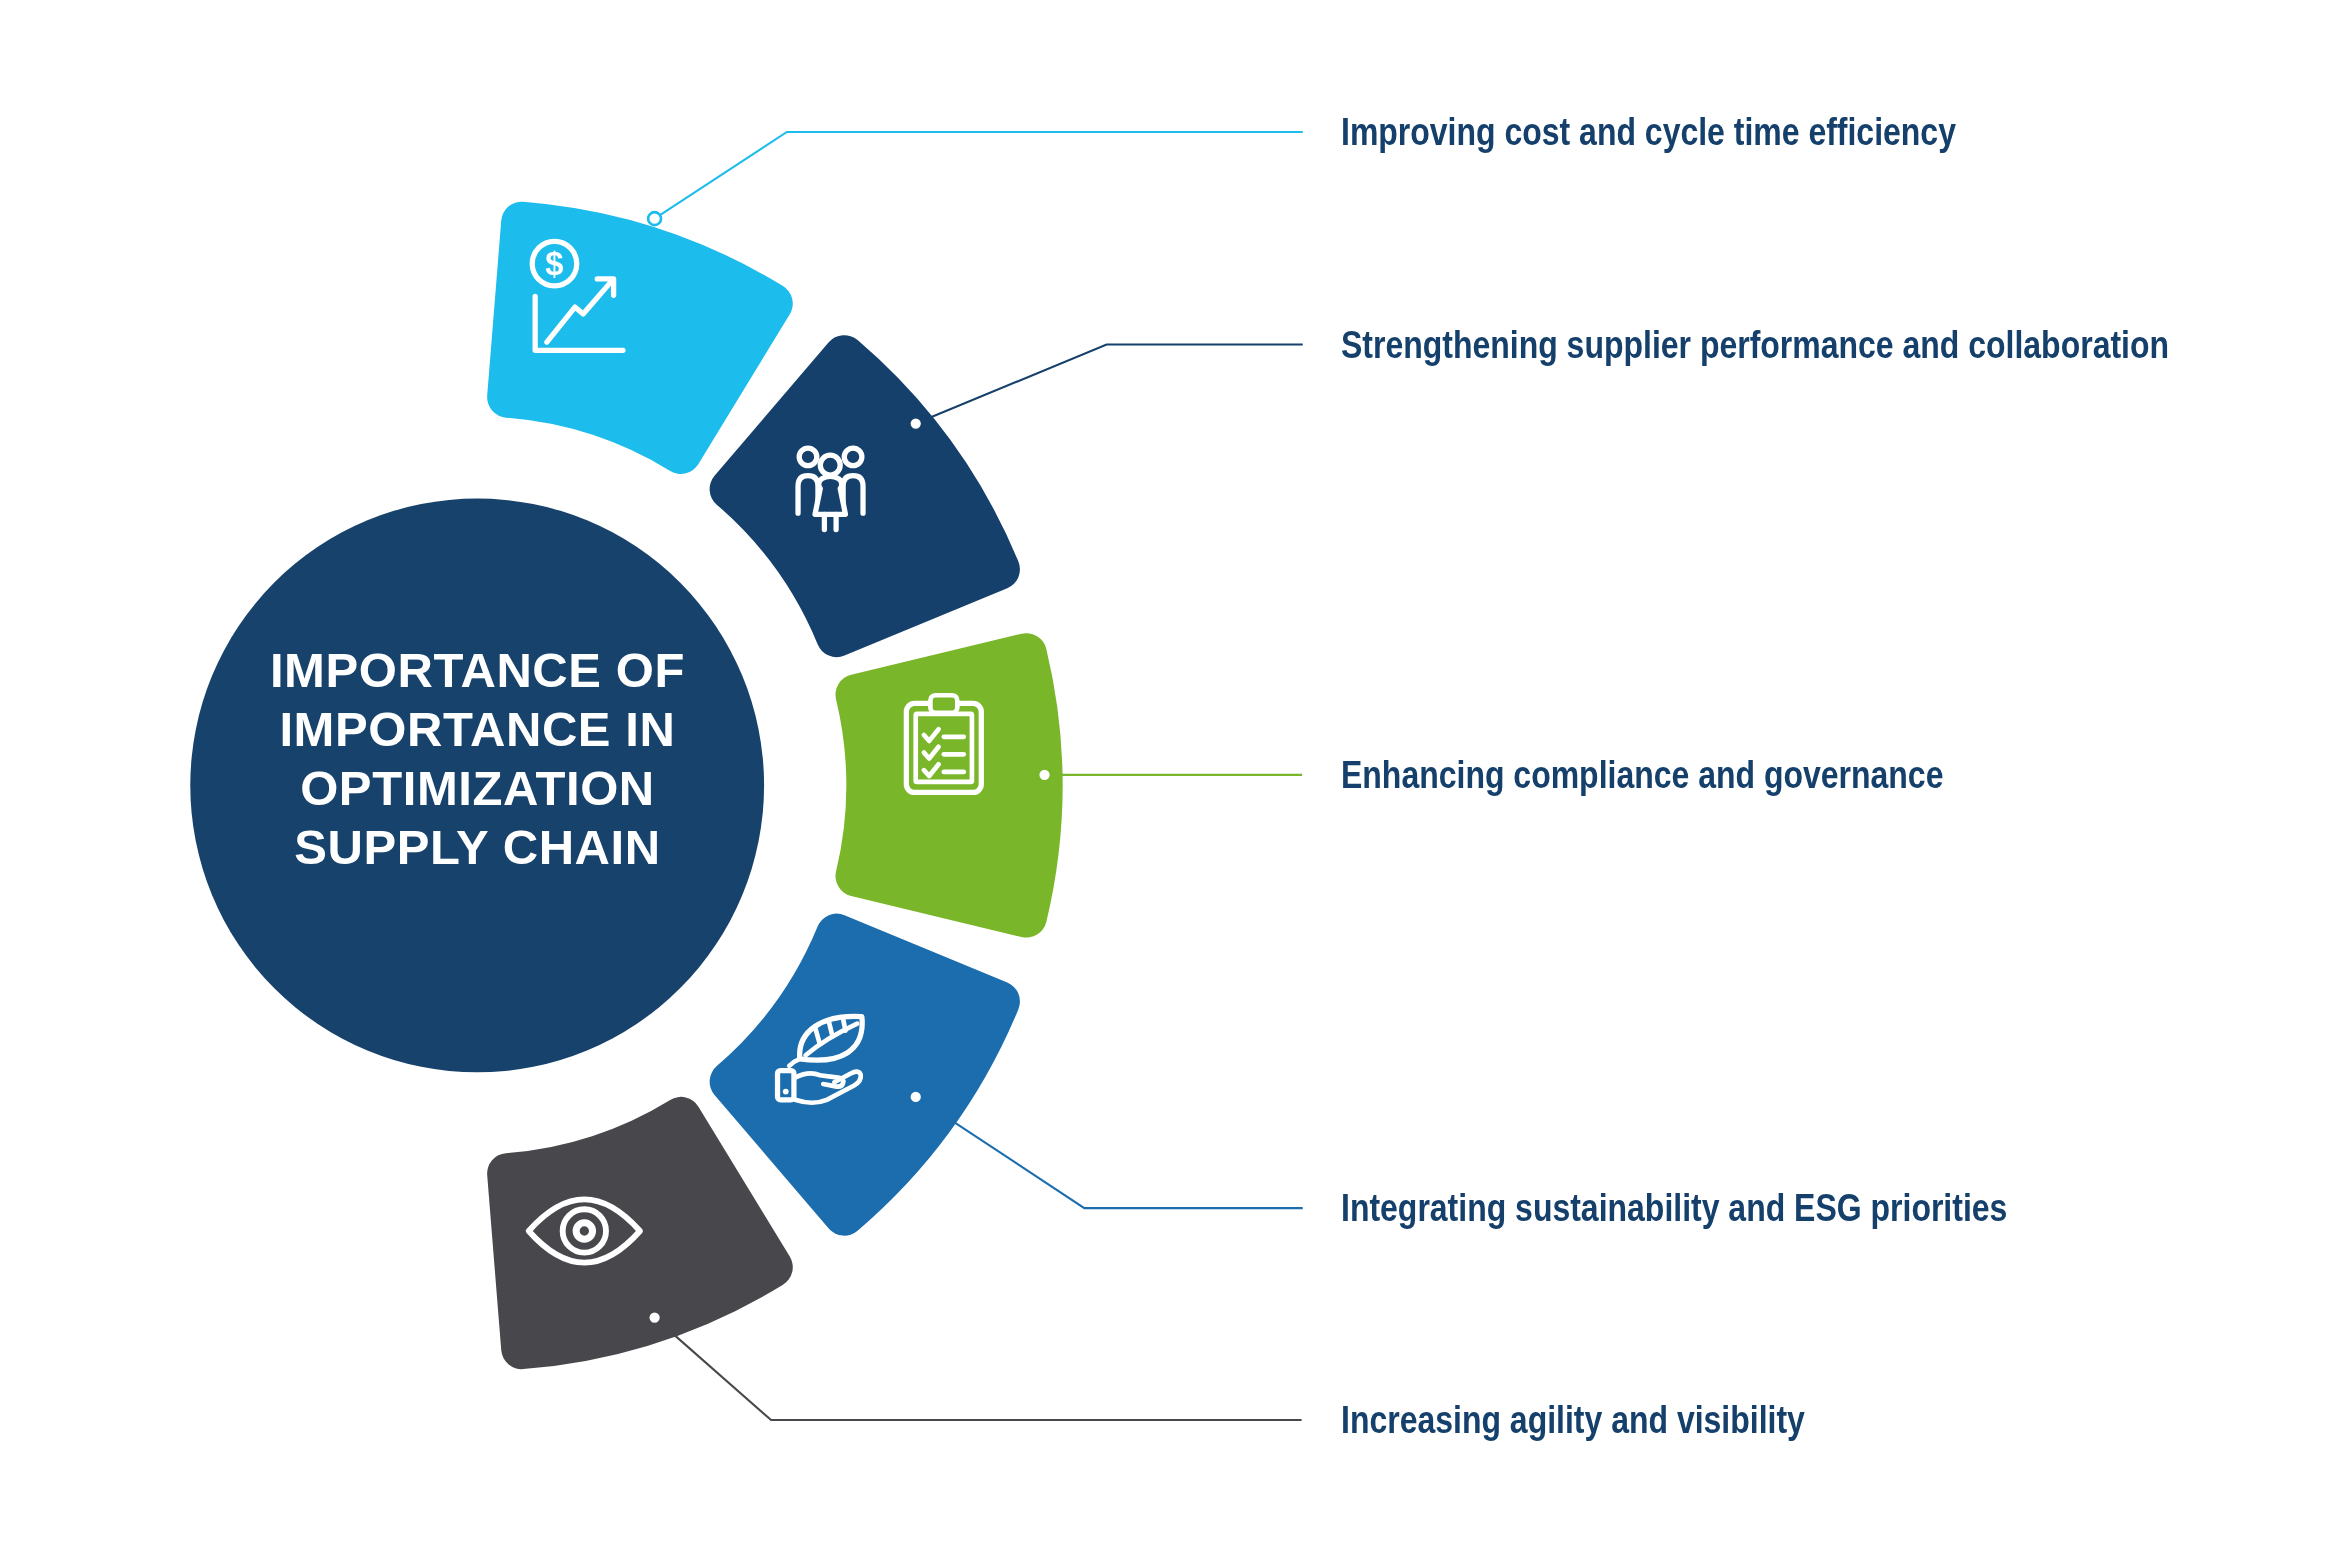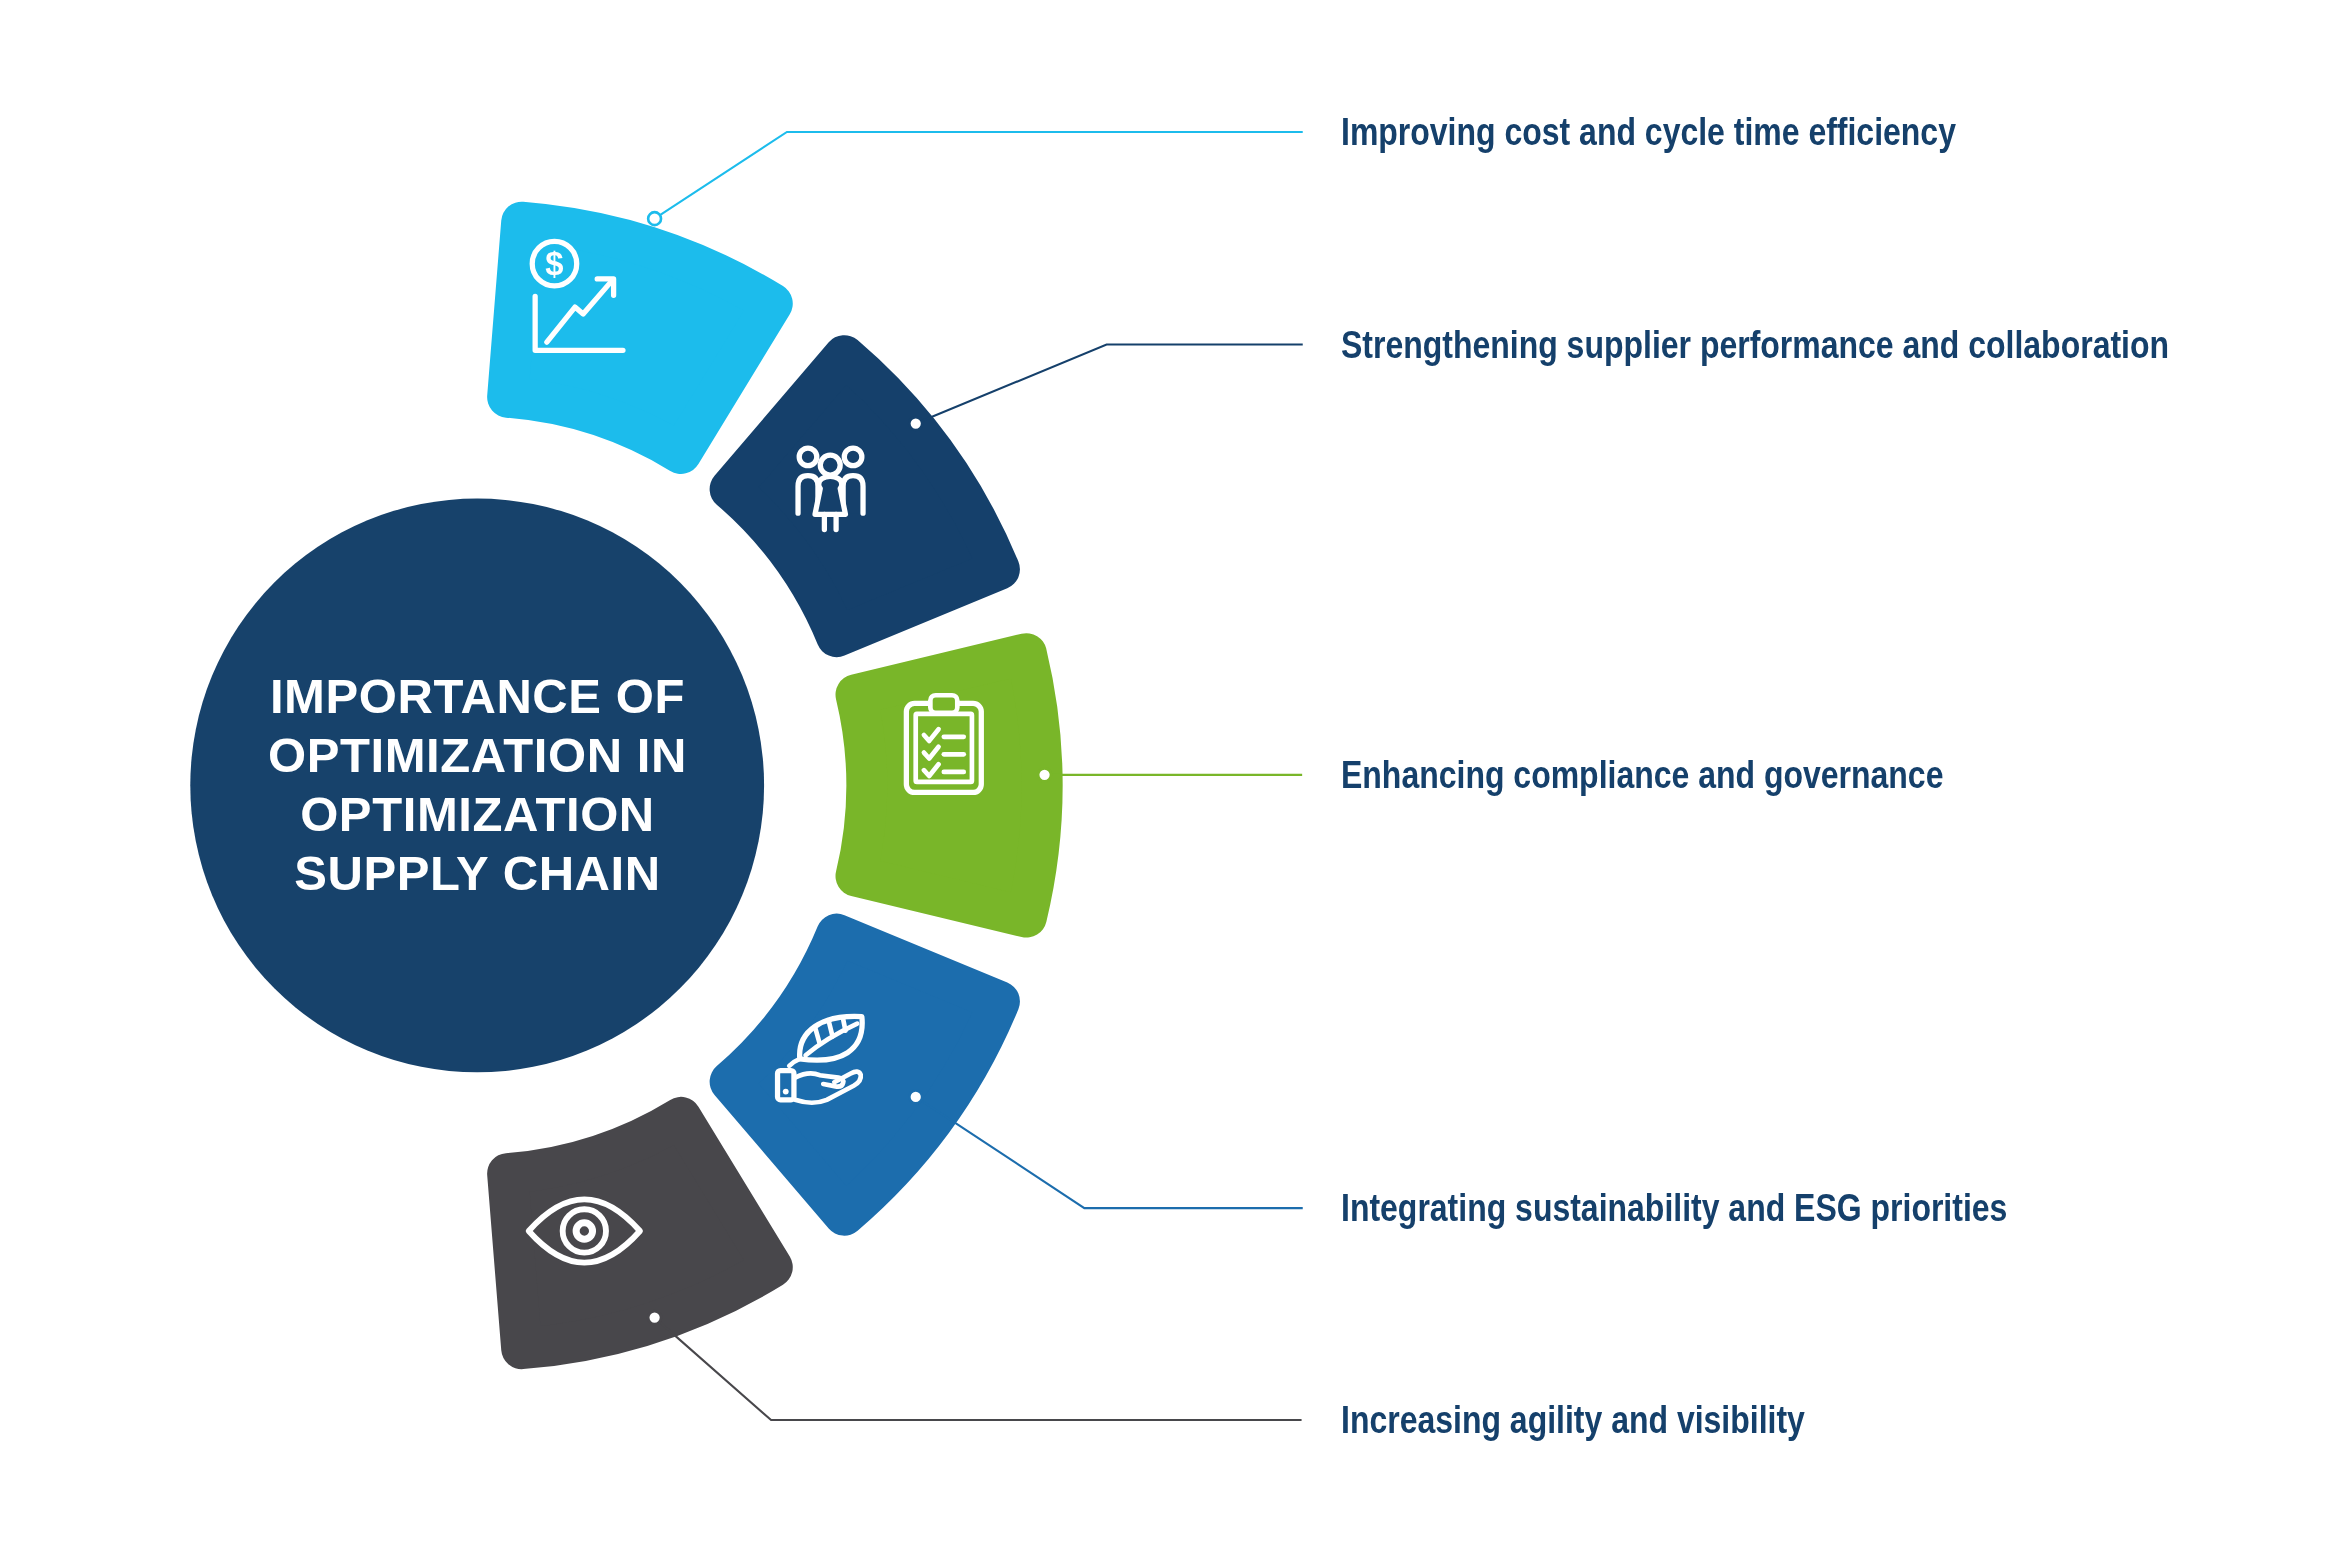--- a/index.html
+++ b/index.html
@@ -1,19 +1,19 @@
 <!DOCTYPE html>
 <html style="font-size:9.4px"><head>
 <meta charset="utf-8">
 <style>
   html,body{margin:0;padding:0;background:#ffffff;}
   .canvas{position:relative;width:2342px;height:1562px;background:#ffffff;overflow:hidden;
           font-family:"Liberation Sans",sans-serif;}
   svg.scene{position:absolute;left:0;top:0;width:2342px;height:1562px;}
-  .center-title{position:absolute;left:255px;top:633px;width:445px;height:304px;
+  .center-title{position:absolute;left:255px;top:607px;width:445px;height:304px;
                 display:flex;flex-direction:column;align-items:center;justify-content:center;
                 text-align:center;color:#ffffff;font-weight:bold;font-size:49px;line-height:59px;
                 letter-spacing:0.6px;}
   .item-label{position:absolute;left:1341px;height:47px;line-height:47px;white-space:nowrap;
               font-size:39px;font-weight:bold;color:#15406b;
               transform:scaleX(0.82);transform-origin:left center;}
   .lbl-1{top:108px;} .lbl-2{top:321px;} .lbl-3{top:751px;} .lbl-4{top:1184px;} .lbl-5{top:1396px;}
 </style>
 </head>
 <body>
@@ -88,21 +88,21 @@
 
     <g transform="translate(893,2036)" stroke="#ffffff" fill="none" stroke-linecap="round" stroke-linejoin="round">
       <path d="M10,66 Q58,12 105,12 Q152,12 200,66 Q152,120 105,120 Q58,120 10,66 Z" stroke-width="10"></path>
       <circle cx="105" cy="66" r="37" stroke-width="10"></circle>
       <circle cx="105" cy="66" r="14" stroke-width="12"></circle>
     </g>
   </svg>
 
   <div class="center-title">
     <span>IMPORTANCE OF</span>
-    <span>OPTIMIZATION IN</span>
+    <span>IMPORTANCE IN</span>
     <span>OPTIMIZATION</span>
     <span>SUPPLY CHAIN</span>
   </div>
 
   <div class="item-label lbl-1">Improving cost and cycle time efficiency</div>
   <div class="item-label lbl-2">Strengthening supplier performance and collaboration</div>
   <div class="item-label lbl-3">Enhancing compliance and governance</div>
   <div class="item-label lbl-4">Integrating sustainability and ESG priorities</div>
   <div class="item-label lbl-5">Increasing agility and visibility</div>
 

